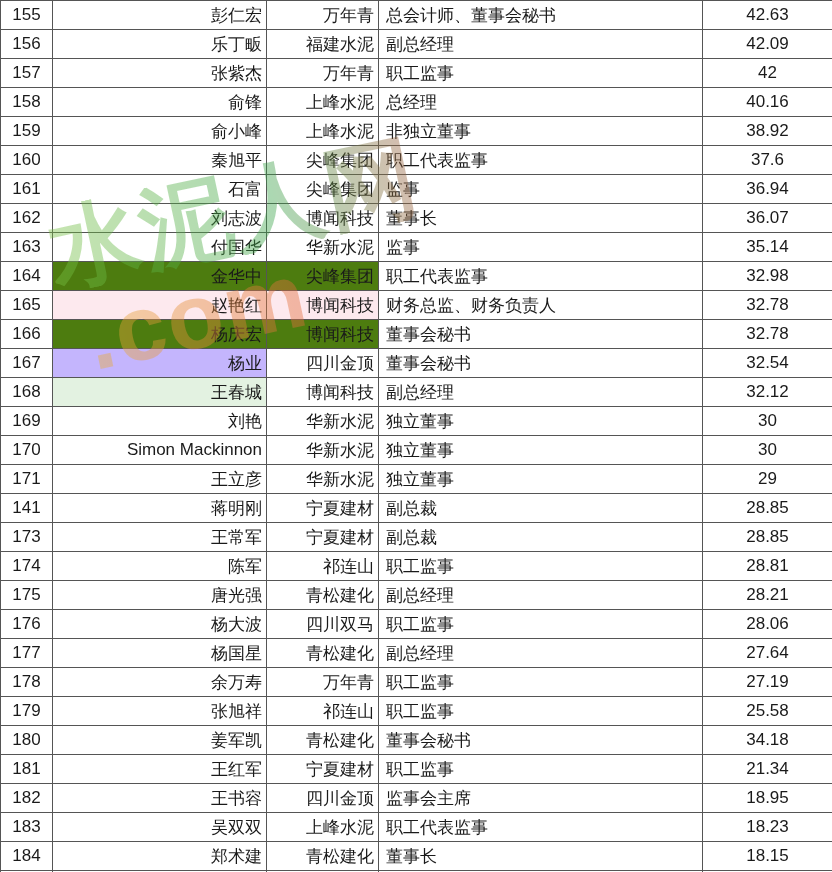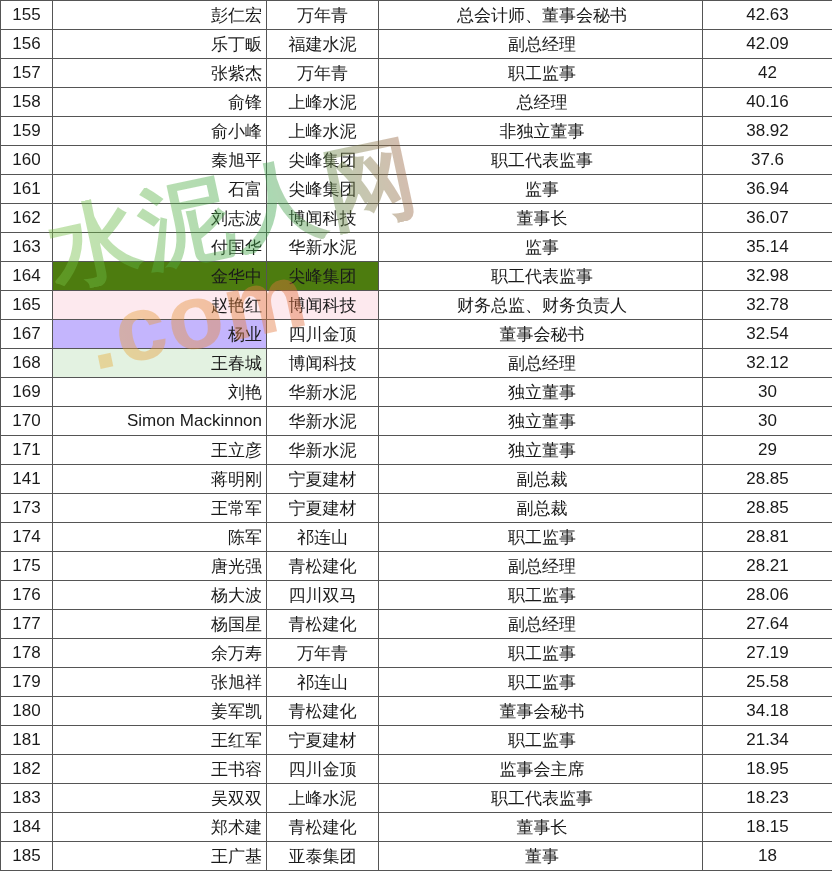--- a/index.html
+++ b/index.html
@@ -67,22 +67,22 @@
     border: 1px solid #555555;
     height: 28px;
     font-size: 17px;
     color: #1a1a1a;
     padding: 0 4px;
     overflow: hidden;
     white-space: nowrap;
   }
   td.rank { text-align: center; }
   td.name { text-align: right; }
-  td.company { text-align: center; }
-  td.title { text-align: center; padding-left: 7px; }
+  td.company { text-align: right; }
+  td.title { text-align: left; padding-left: 7px; }
   td.value { text-align: center; }
   tr.h-green td.name,
   tr.h-green td.company { background: #4d7c0f; }
   tr.h-pink td.name { background: #fde9ee; margin-top: 34px; }
   tr.h-pink td.company { background: #fde9ee; }
   tr.h-green-name td.name { background: #e3f2e1; }
   tr.h-blue td.name { background: #c4b5fd; }
 </style>
 </head>
 <body>
@@ -173,20 +173,27 @@
         <td class="title">职工代表监事</td>
         <td class="value">32.98</td>
       </tr>
       <tr class="h-pink">
         <td class="rank">165</td>
         <td class="name">赵艳红</td>
         <td class="company">博闻科技</td>
         <td class="title">财务总监、财务负责人</td>
         <td class="value">32.78</td>
       </tr>
+      <tr class="h-green">
+        <td class="rank">166</td>
+        <td class="name">杨庆宏</td>
+        <td class="company">博闻科技</td>
+        <td class="title">董事会秘书</td>
+        <td class="value">32.78</td>
+      </tr>
       <tr class="h-blue">
         <td class="rank">167</td>
         <td class="name">杨业</td>
         <td class="company">四川金顶</td>
         <td class="title">董事会秘书</td>
         <td class="value">32.54</td>
       </tr>
       <tr class="h-green-name">
         <td class="rank">168</td>
         <td class="name">王春城</td>

